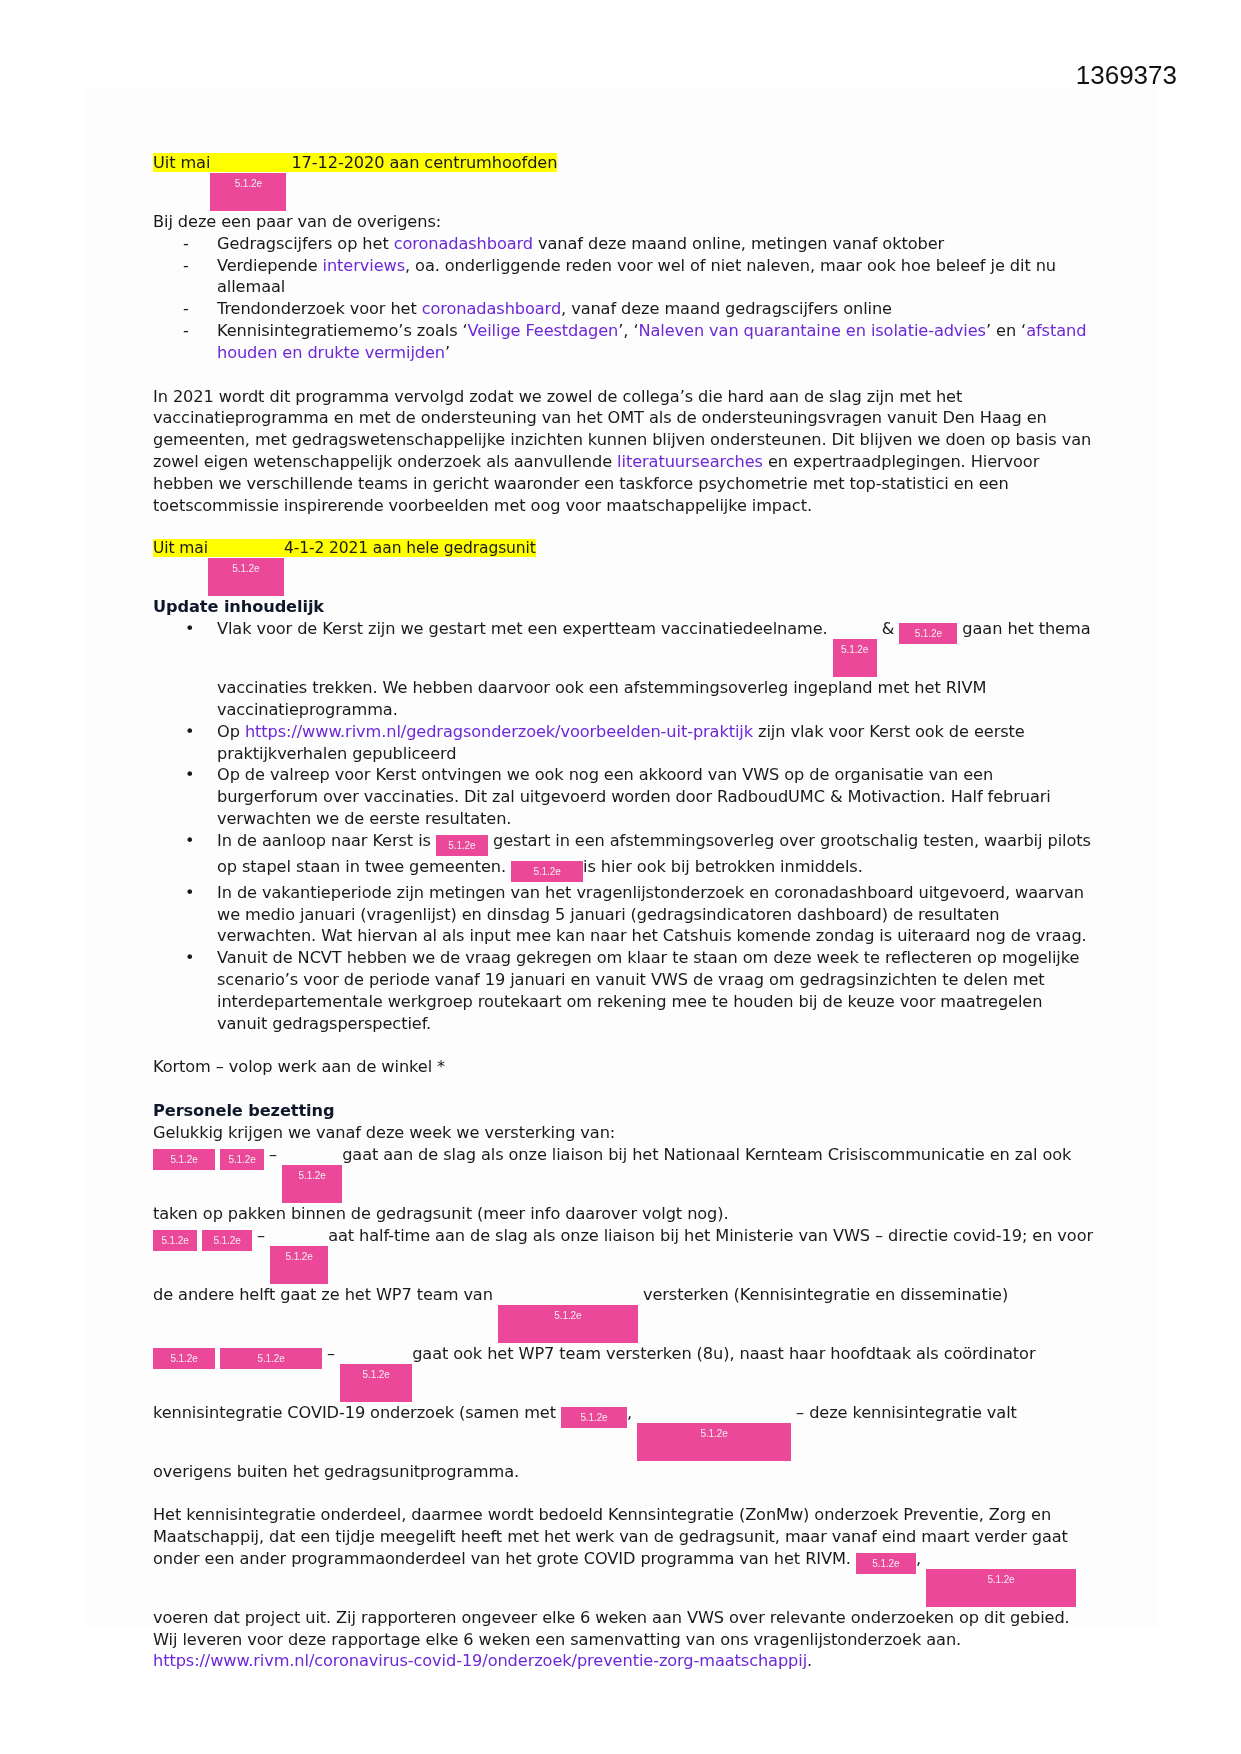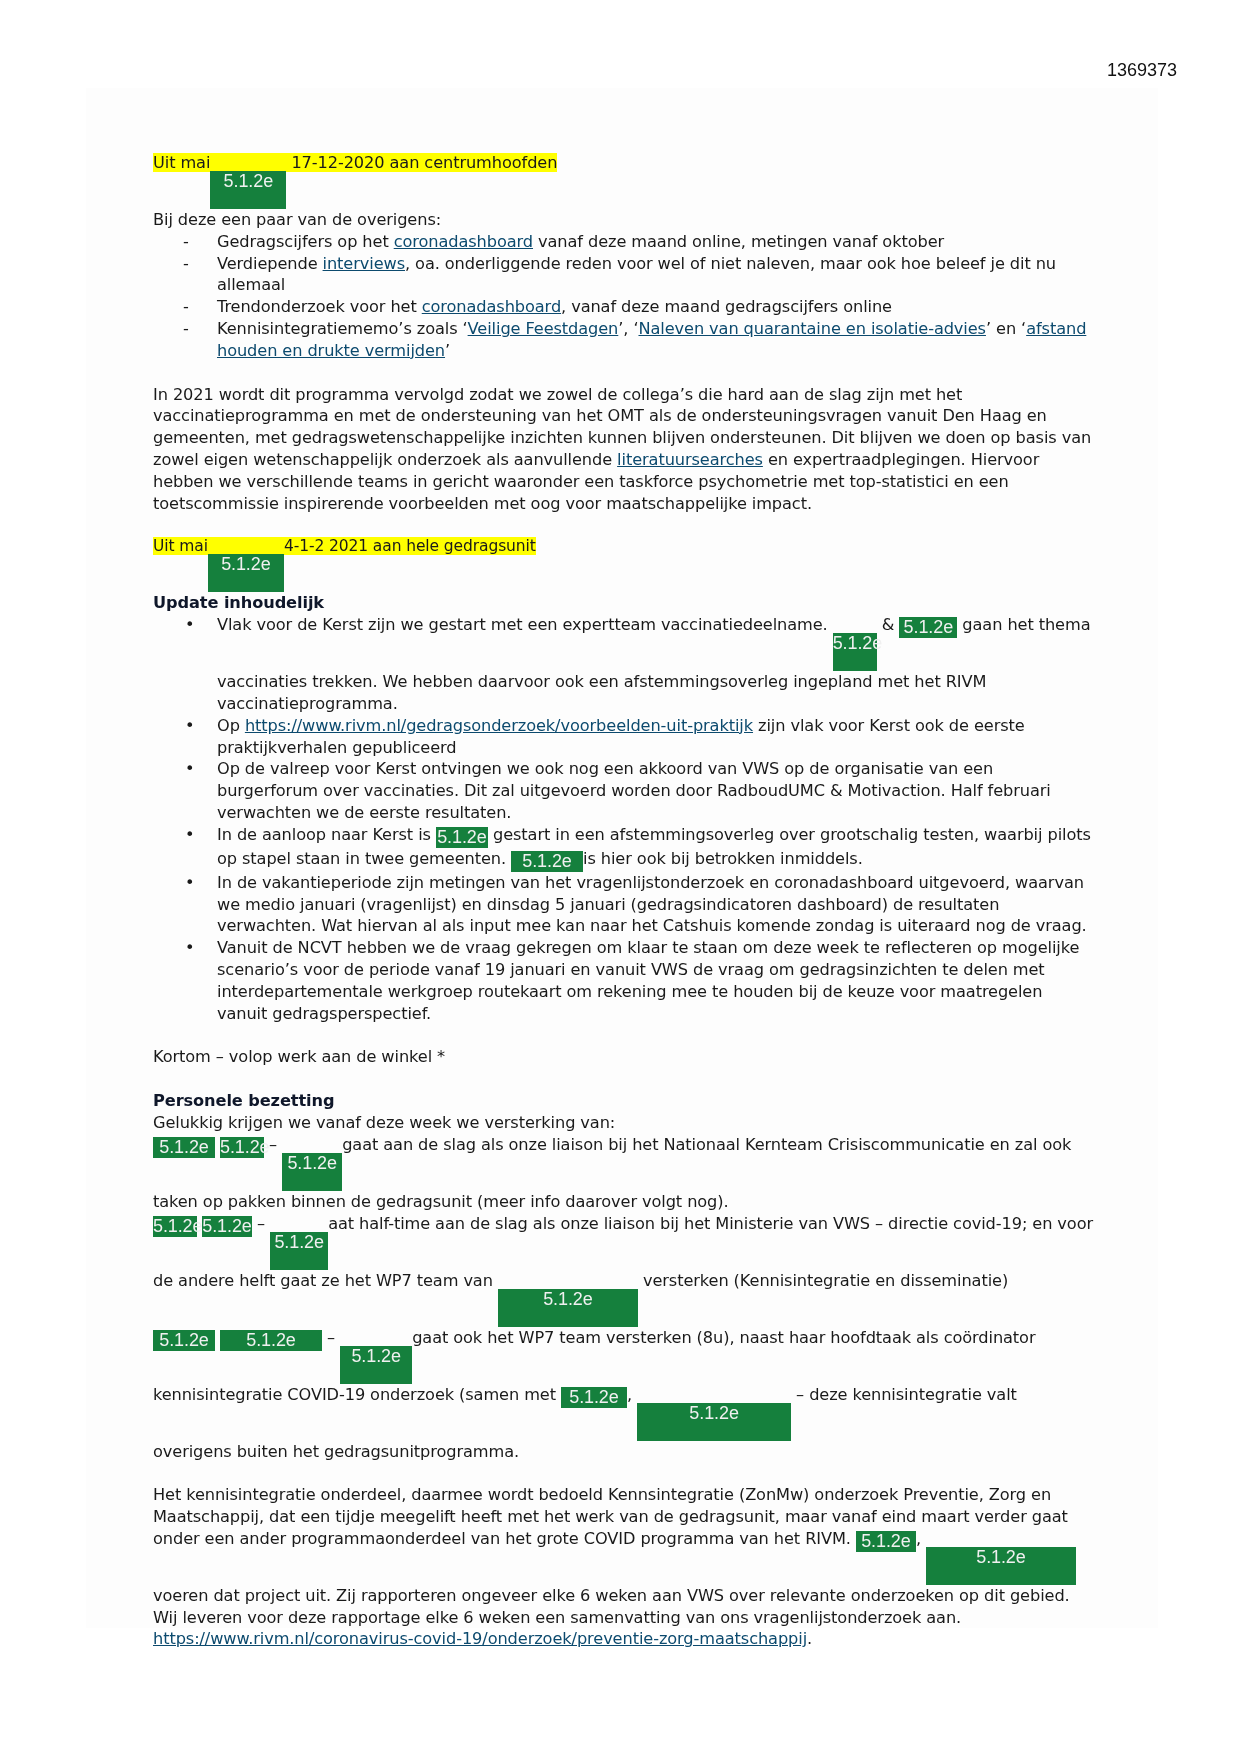--- a/index.html
+++ b/index.html
@@ -2,36 +2,36 @@
 <html><head>
   <meta charset="utf-8">
   <style>
     html, body { margin: 0; padding: 0; }
     body {
       width: 1241px; height: 1754px; background: #ffffff; position: relative; overflow: hidden;
       font-family: "DejaVu Sans", sans-serif; color: #1a1a1a;
     }
     .docid {
       position: absolute; right: 64px; top: 60px;
-      font-family: "Liberation Sans", sans-serif; font-size: 18px; color: #111;
+      font-family: "Liberation Sans", sans-serif; font-size: 26px; color: #111;
     }
     .pagearea {
       position: absolute; left: 86px; top: 88px; width: 1072px; height: 1540px;
       background: #fdfdfd;
     }
     .content {
       position: absolute; left: 153px; top: 152px; width: 940px;
       font-size: 16.2px; line-height: 21.8px; letter-spacing: -0.1px;
     }
     p { margin: 0; }
     .hl { background: #ffff00; }
-    a, .link { color: #0c4a6e; text-decoration: underline; }
+    a, .link { color: #6d28d9; }
     .redact {
-      display: inline-block; background: #15803d; color: #f0f0f0;
-      font-family: "Liberation Sans", sans-serif; font-size: 18px; line-height: 21px;
+      display: inline-block; background: #ec4899; color: #f0f0f0;
+      font-family: "Liberation Sans", sans-serif; font-size: 10px; line-height: 21px;
       text-align: center; vertical-align: -3px; height: 21px;
     }
     .redact.tall { height: 38px; line-height: 21px; vertical-align: -19px; margin-top: -17px; }
     .h-purple { color: #0f172a; font-weight: bold; }
     ul.dash { list-style: none; margin: 0; padding: 0 0 0 30px; }
     ul.dash li { position: relative; padding-left: 34px; }
     ul.dash li::before { content: "-"; position: absolute; left: 0; }
     ul.bullet { list-style: none; margin: 0; padding: 0 0 0 30px; }
     ul.bullet li { position: relative; padding-left: 34px; }
     ul.bullet li::before { content: "\2022"; position: absolute; left: 2px; }

